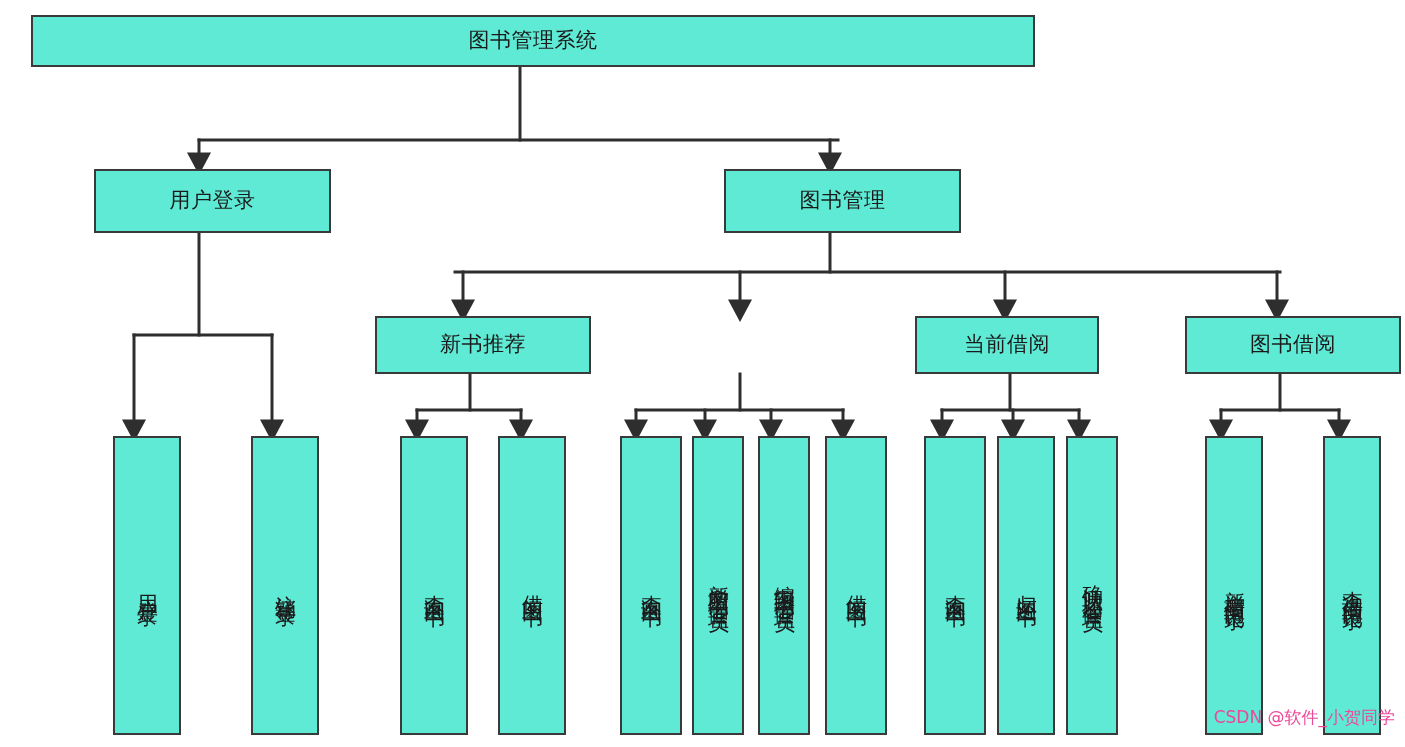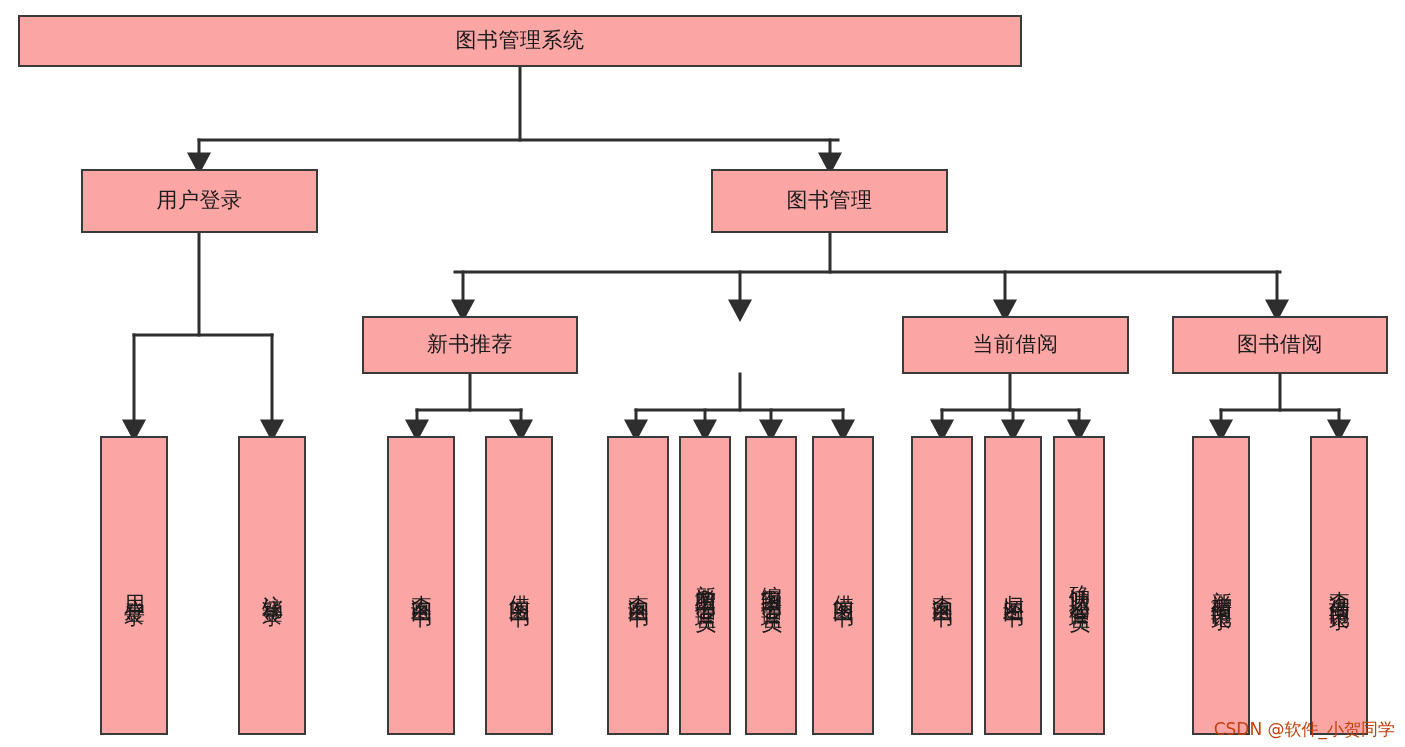--- a/index.html
+++ b/index.html
@@ -22,25 +22,26 @@
   svg#tree-svg {
     position: absolute;
     left: 0;
     top: 0;
     width: 1405px;
     height: 747px;
   }
   .node-box {
     position: absolute;
     box-sizing: border-box;
-    background: #fca5a5;
+    background: #5eead4;
     border: 2.5px solid #3a3a3a;
     display: flex;
     align-items: center;
     justify-content: center;
+    margin-left: 13px;
   }
   .node-label-h {
     font-size: 21px;
     color: #1a1a1a;
     letter-spacing: 0.5px;
     line-height: 1.1;
     white-space: nowrap;
     font-family: "DejaVu Sans", "Liberation Sans", sans-serif;
   }
   .node-box.leaf {
@@ -54,23 +55,23 @@
     text-orientation: upright;
     letter-spacing: 4px;
     line-height: 1.0;
     white-space: nowrap;
     text-align: center;
     font-family: "DejaVu Sans", "Liberation Sans", sans-serif;
   }
   #watermark {
     position: absolute;
     right: 10px;
-    bottom: 6px;
+    bottom: 18px;
     font-size: 17px;
-    color: #c2410c;
+    color: #ec4899;
     white-space: nowrap;
     font-family: "DejaVu Sans", "Liberation Sans", sans-serif;
     pointer-events: none;
   }
 </style>
 </head>
 <body>
 
 <div id="diagram-root">
 
@@ -131,21 +132,21 @@
   <div class="node-box" style="left: 81px; top: 169px; width: 237px; height: 64px;">
     <span class="node-label-h">用户登录</span>
   </div>
   <div class="node-box" style="left: 362px; top: 316px; width: 216px; height: 58px;">
     <span class="node-label-h">新书推荐</span>
   </div>
 
   <div class="node-box" style="left: 711px; top: 169px; width: 237px; height: 64px;">
     <span class="node-label-h">图书管理</span>
   </div>
-  <div class="node-box" style="left: 902px; top: 316px; width: 227px; height: 58px;">
+  <div class="node-box" style="left: 902px; top: 316px; width: 184px; height: 58px;">
     <span class="node-label-h">当前借阅</span>
   </div>
   <div class="node-box" style="left: 1172px; top: 316px; width: 216px; height: 58px;">
     <span class="node-label-h">图书借阅</span>
   </div>
 
   <div class="node-box leaf" style="left: 100px; top: 436px; width: 68px; height: 299px;">
     <span class="node-label-v">用户登录</span>
   </div>
   <div class="node-box leaf" style="left: 238px; top: 436px; width: 68px; height: 299px;">

